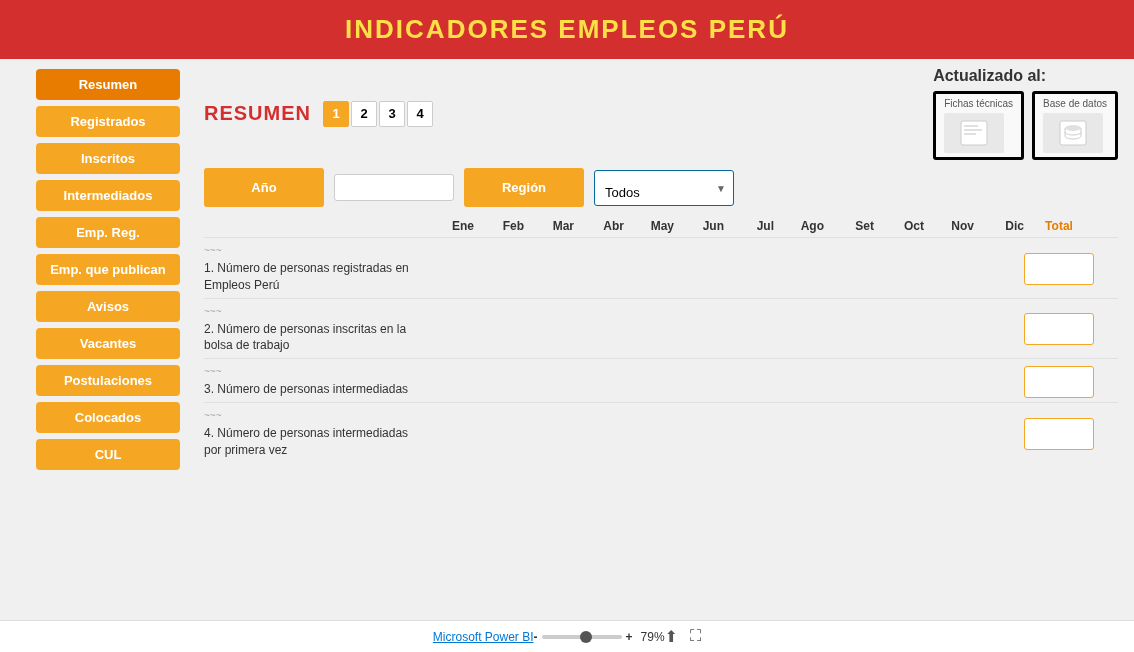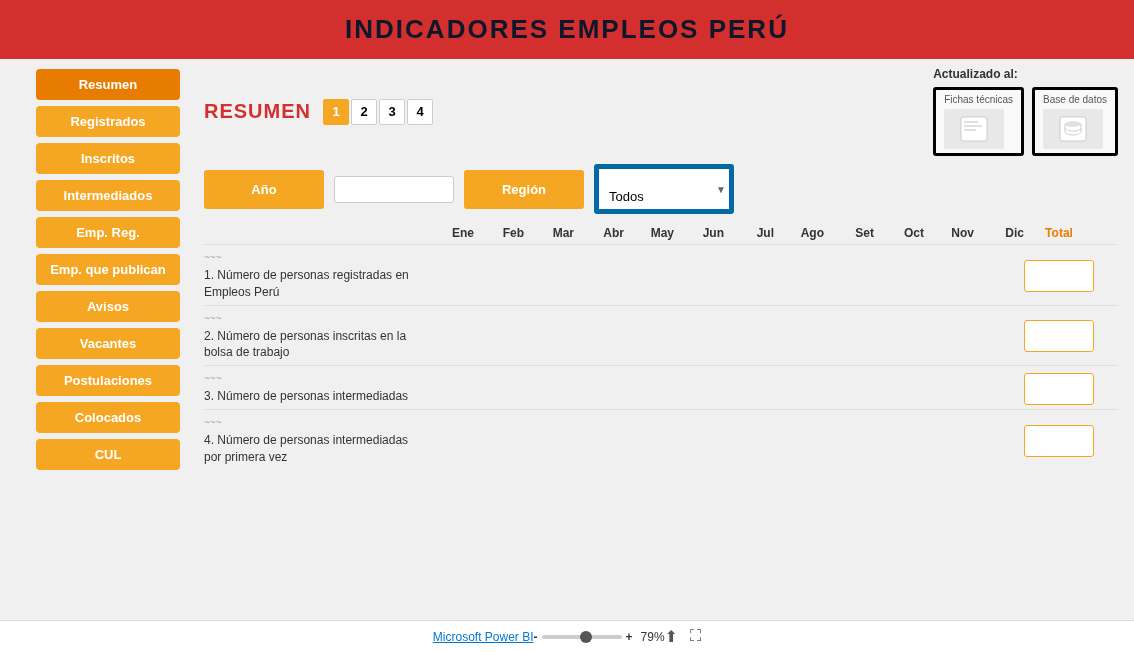--- a/index.html
+++ b/index.html
@@ -1,21 +1,21 @@
 <!DOCTYPE html>
 <html><head>
   <meta charset="utf-8">
   <style>
     * { box-sizing: border-box; margin: 0; padding: 0; }
     body { font-family: 'Segoe UI', Arial, sans-serif; background: #f0f0f0; width: 1134px; height: 652px; overflow: hidden; position: relative; }
 
     .main-container { width: 1134px; height: 652px; background: #f0f0f0; display: flex; flex-direction: column; }
 
     
-    .header { background: #d32f2f; color: #0f172a; text-align: center; padding: 14px 0; font-size: 26px; font-weight: 900; letter-spacing: 2px; text-transform: uppercase; }
+    .header { background: #d32f2f; color: #fde047; text-align: center; padding: 14px 0; font-size: 26px; font-weight: 900; letter-spacing: 2px; text-transform: uppercase; }
 
     
     .body { display: flex; flex: 1; overflow: hidden; margin-left: 28px; }
 
     
     .sidebar { width: 160px; padding: 10px 8px; display: flex; flex-direction: column; gap: 6px; background: #f0f0f0; flex-shrink: 0; }
 
     .sidebar-btn { background: #f5a623; border: none; border-radius: 4px; color: white; font-weight: 700; font-size: 13px; padding: 8px 6px; cursor: pointer; text-align: center; }
     .sidebar-btn.active { background: #e87c00; }
 
@@ -25,31 +25,31 @@
     
     .top-bar { display: flex; align-items: center; gap: 12px; margin-bottom: 8px; }
 
     .resumen-label { color: #d32f2f; font-weight: 900; font-size: 20px; letter-spacing: 1px; }
 
     .tab-group { display: flex; gap: 2px; }
     .tab-btn { width: 26px; height: 26px; border: 1px solid #ccc; background: white; cursor: pointer; font-size: 13px; font-weight: 700; display: flex; align-items: center; justify-content: center; border-radius: 2px; }
     .tab-btn.active { background: #f5a623; color: white; border-color: #f5a623; }
 
     .updated-section { margin-left: auto; display: flex; flex-direction: column; align-items: flex-start; gap: 6px; }
-    .updated-label { font-size: 12px; font-weight: 600; color: #333; }
+    .updated-label { font-size: 16px; font-weight: 600; color: #333; }
     .updated-cards { display: flex; gap: 8px; }
     .card-icon { border: 3px solid #000000; background: #f9f9f9; border-radius: 3px; padding: 4px 8px; font-size: 10px; text-align: center; cursor: pointer; min-width: 80px; }
     .card-icon .card-title { font-size: 10px; color: #555; margin-bottom: 4px; }
     .card-icon .card-img { width: 60px; height: 40px; background: #e8e8e8; border-radius: 2px; display: flex; align-items: center; justify-content: center; }
 
     
     .filters-row { display: flex; gap: 10px; margin-bottom: 8px; align-items: center; }
     .filter-label { background: #f5a623; color: white; font-weight: 700; font-size: 13px; padding: 12px 16px; border-radius: 3px; min-width: 120px; text-align: center; }
     .filter-select-wrapper { position: relative; min-width: 140px; }
-    .filter-select { width: 100%; padding: 20px 28px 5px 10px; border: 5px solid #0369a1; border-radius: 3px; font-size: 13px; background: white; appearance: none; cursor: pointer; }
+    .filter-select { width: 100%; padding: 14px 28px 5px 10px; border: 1px solid #0369a1; border-radius: 3px; font-size: 13px; background: white; appearance: none; cursor: pointer; }
     .filter-arrow { position: absolute; right: 8px; top: 50%; transform: translateY(-50%); font-size: 10px; color: #666; pointer-events: none; }
 
     
     .table-area { overflow: auto; }
 
     .month-header { display: grid; grid-template-columns: 220px repeat(12, 50px) 70px; gap: 0; margin-left: 0; font-size: 12px; font-weight: 600; color: #333; padding: 4px 0; }
     .month-header .month-cell { text-align: right; }
     .month-header .total-cell { color: #e87c00; font-weight: 800; text-align: center; }
 
     .data-row { display: grid; grid-template-columns: 220px repeat(12, 50px) 70px; gap: 0; align-items: center; margin-bottom: 4px; border-top: 1px solid #e0e0e0; padding-top: 6px; }

